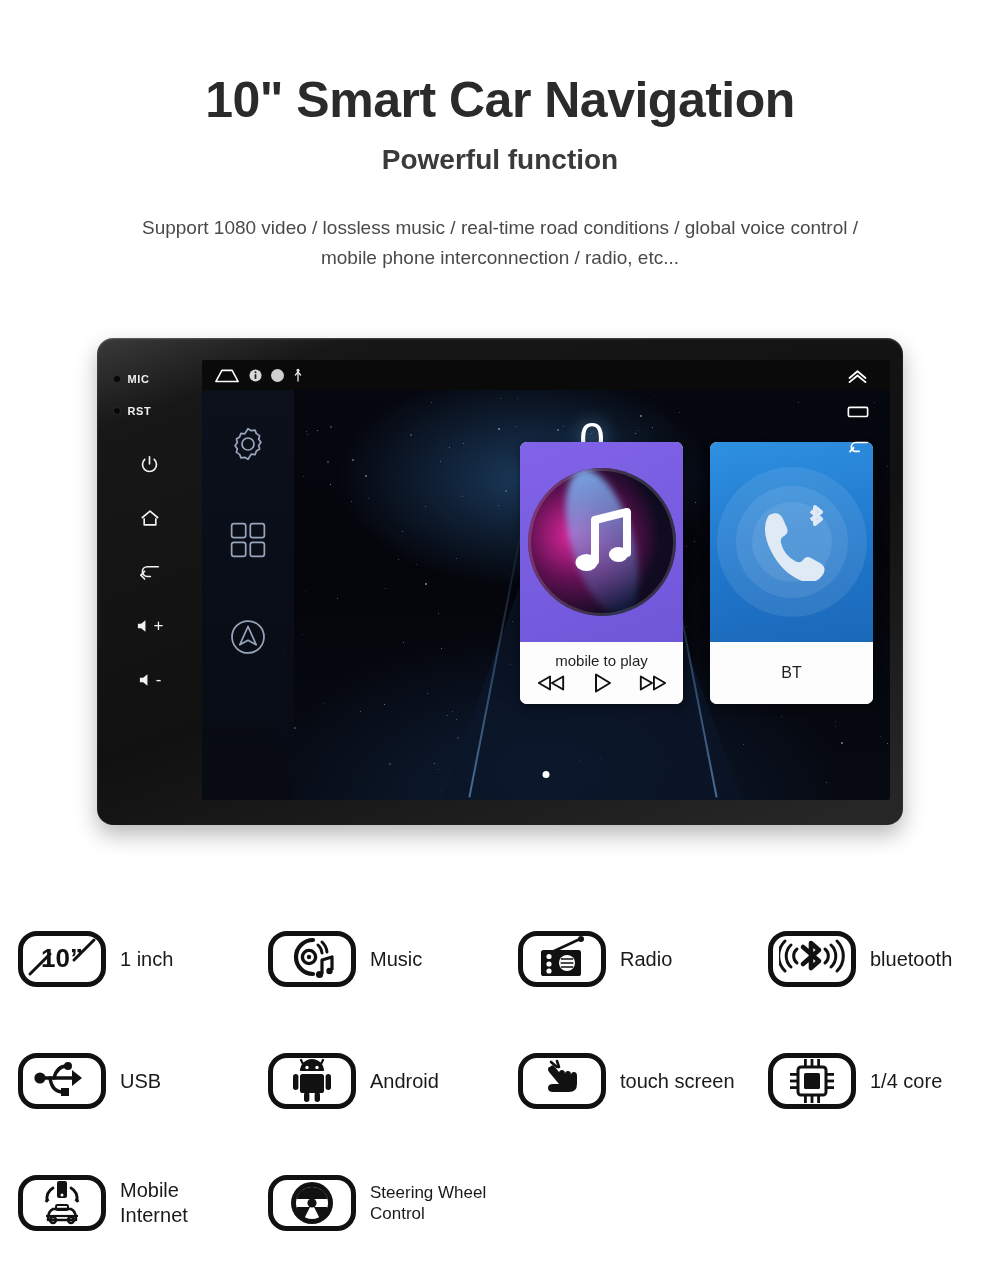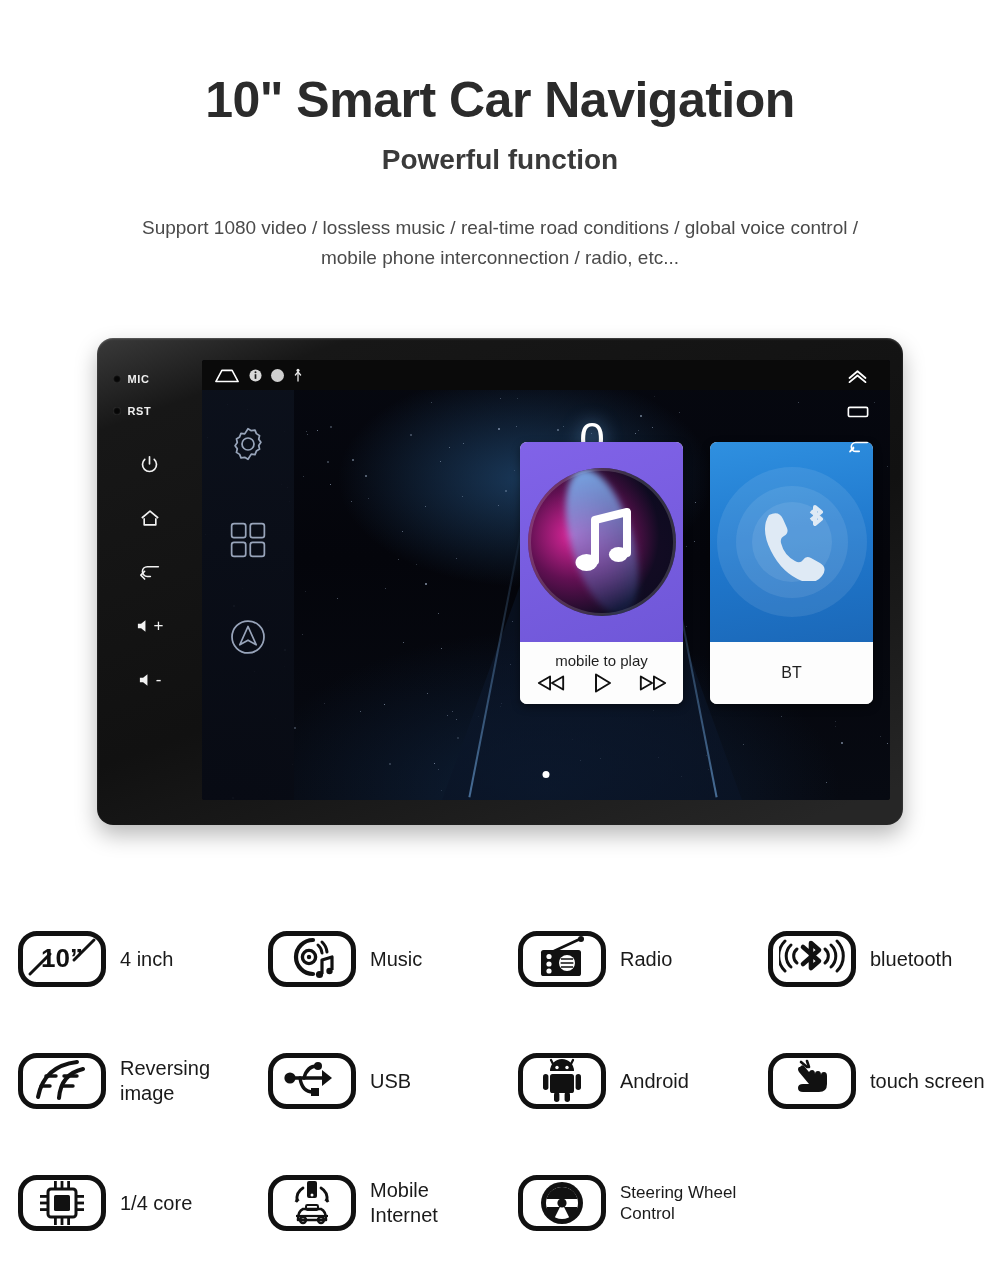--- a/index.html
+++ b/index.html
@@ -537,21 +537,21 @@
 <div class="features">
 
   <div class="fcell">
     <div class="ficon">
       <svg width="72" height="42" viewBox="0 0 72 42">
         <path d="M4 38 L24 18" stroke="#111" stroke-width="3" stroke-linecap="round" fill="none"></path>
         <path d="M48 24 L68 4" stroke="#111" stroke-width="3" stroke-linecap="round" fill="none"></path>
         <text x="36" y="31" text-anchor="middle" font-family="Liberation Sans, sans-serif" font-size="26" font-weight="bold" fill="#111">10”</text>
       </svg>
     </div>
-    <div class="flabel">4 inch</div>
+    <div class="flabel">1 inch</div>
   </div>
 
   <div class="fcell">
     <div class="ficon">
       <svg width="46" height="44" viewBox="0 0 46 44">
         <path d="M24 4 A17 17 0 1 0 24 38" fill="none" stroke="#111" stroke-width="4.2" stroke-linecap="round"></path>
         <circle cx="20" cy="21" r="6.6" fill="none" stroke="#111" stroke-width="3.4"></circle>
         <circle cx="20" cy="21" r="2.2" fill="#111"></circle>
         <path d="M29 9 a12 12 0 0 1 4 8" fill="none" stroke="#111" stroke-width="3" stroke-linecap="round"></path>
         <path d="M33 6 a16 16 0 0 1 5 10" fill="none" stroke="#111" stroke-width="3" stroke-linecap="round"></path>
@@ -587,33 +587,20 @@
         <path d="M12 9 a15 15 0 0 0 0 22" fill="none" stroke="#111" stroke-width="3" stroke-linecap="round"></path>
         <path d="M6 5 a21 21 0 0 0 0 30" fill="none" stroke="#111" stroke-width="3" stroke-linecap="round"></path>
         <path d="M46 13 a9 9 0 0 1 0 14" fill="none" stroke="#111" stroke-width="3" stroke-linecap="round"></path>
         <path d="M52 9 a15 15 0 0 1 0 22" fill="none" stroke="#111" stroke-width="3" stroke-linecap="round"></path>
         <path d="M58 5 a21 21 0 0 1 0 30" fill="none" stroke="#111" stroke-width="3" stroke-linecap="round"></path>
       </svg>
     </div>
     <div class="flabel">bluetooth</div>
   </div>
 
-  <div class="fcell">
-    <div class="ficon">
-      <svg width="54" height="42" viewBox="0 0 54 42">
-        <path d="M3 39 Q9 8 42 4" fill="none" stroke="#111" stroke-width="4" stroke-linecap="round"></path>
-        <path d="M24 40 Q26 16 48 11" fill="none" stroke="#111" stroke-width="4" stroke-linecap="round"></path>
-        <path d="M6 28 h9" stroke="#111" stroke-width="3.4" stroke-linecap="round"></path>
-        <path d="M11 18 h10" stroke="#111" stroke-width="3.4" stroke-linecap="round"></path>
-        <path d="M27 28 h11" stroke="#111" stroke-width="3.4" stroke-linecap="round"></path>
-        <path d="M29 18 h13" stroke="#111" stroke-width="3.4" stroke-linecap="round"></path>
-      </svg>
-    </div>
-    <div class="flabel">Reversing image</div>
-  </div>
 
 
   <div class="fcell">
     <div class="ficon">
       <svg width="56" height="42" viewBox="0 0 56 42">
         <circle cx="6" cy="20" r="5.6" fill="#111"></circle>
         <path d="M6 20 H44" stroke="#111" stroke-width="3.4" stroke-linecap="round" fill="none"></path>
         <path d="M38 12 L48 20 L38 28 Z" fill="#111"></path>
         <path d="M20 20 Q23 8 33 8" fill="none" stroke="#111" stroke-width="3.4" stroke-linecap="round"></path>
         <circle cx="34" cy="8" r="4" fill="#111"></circle>

